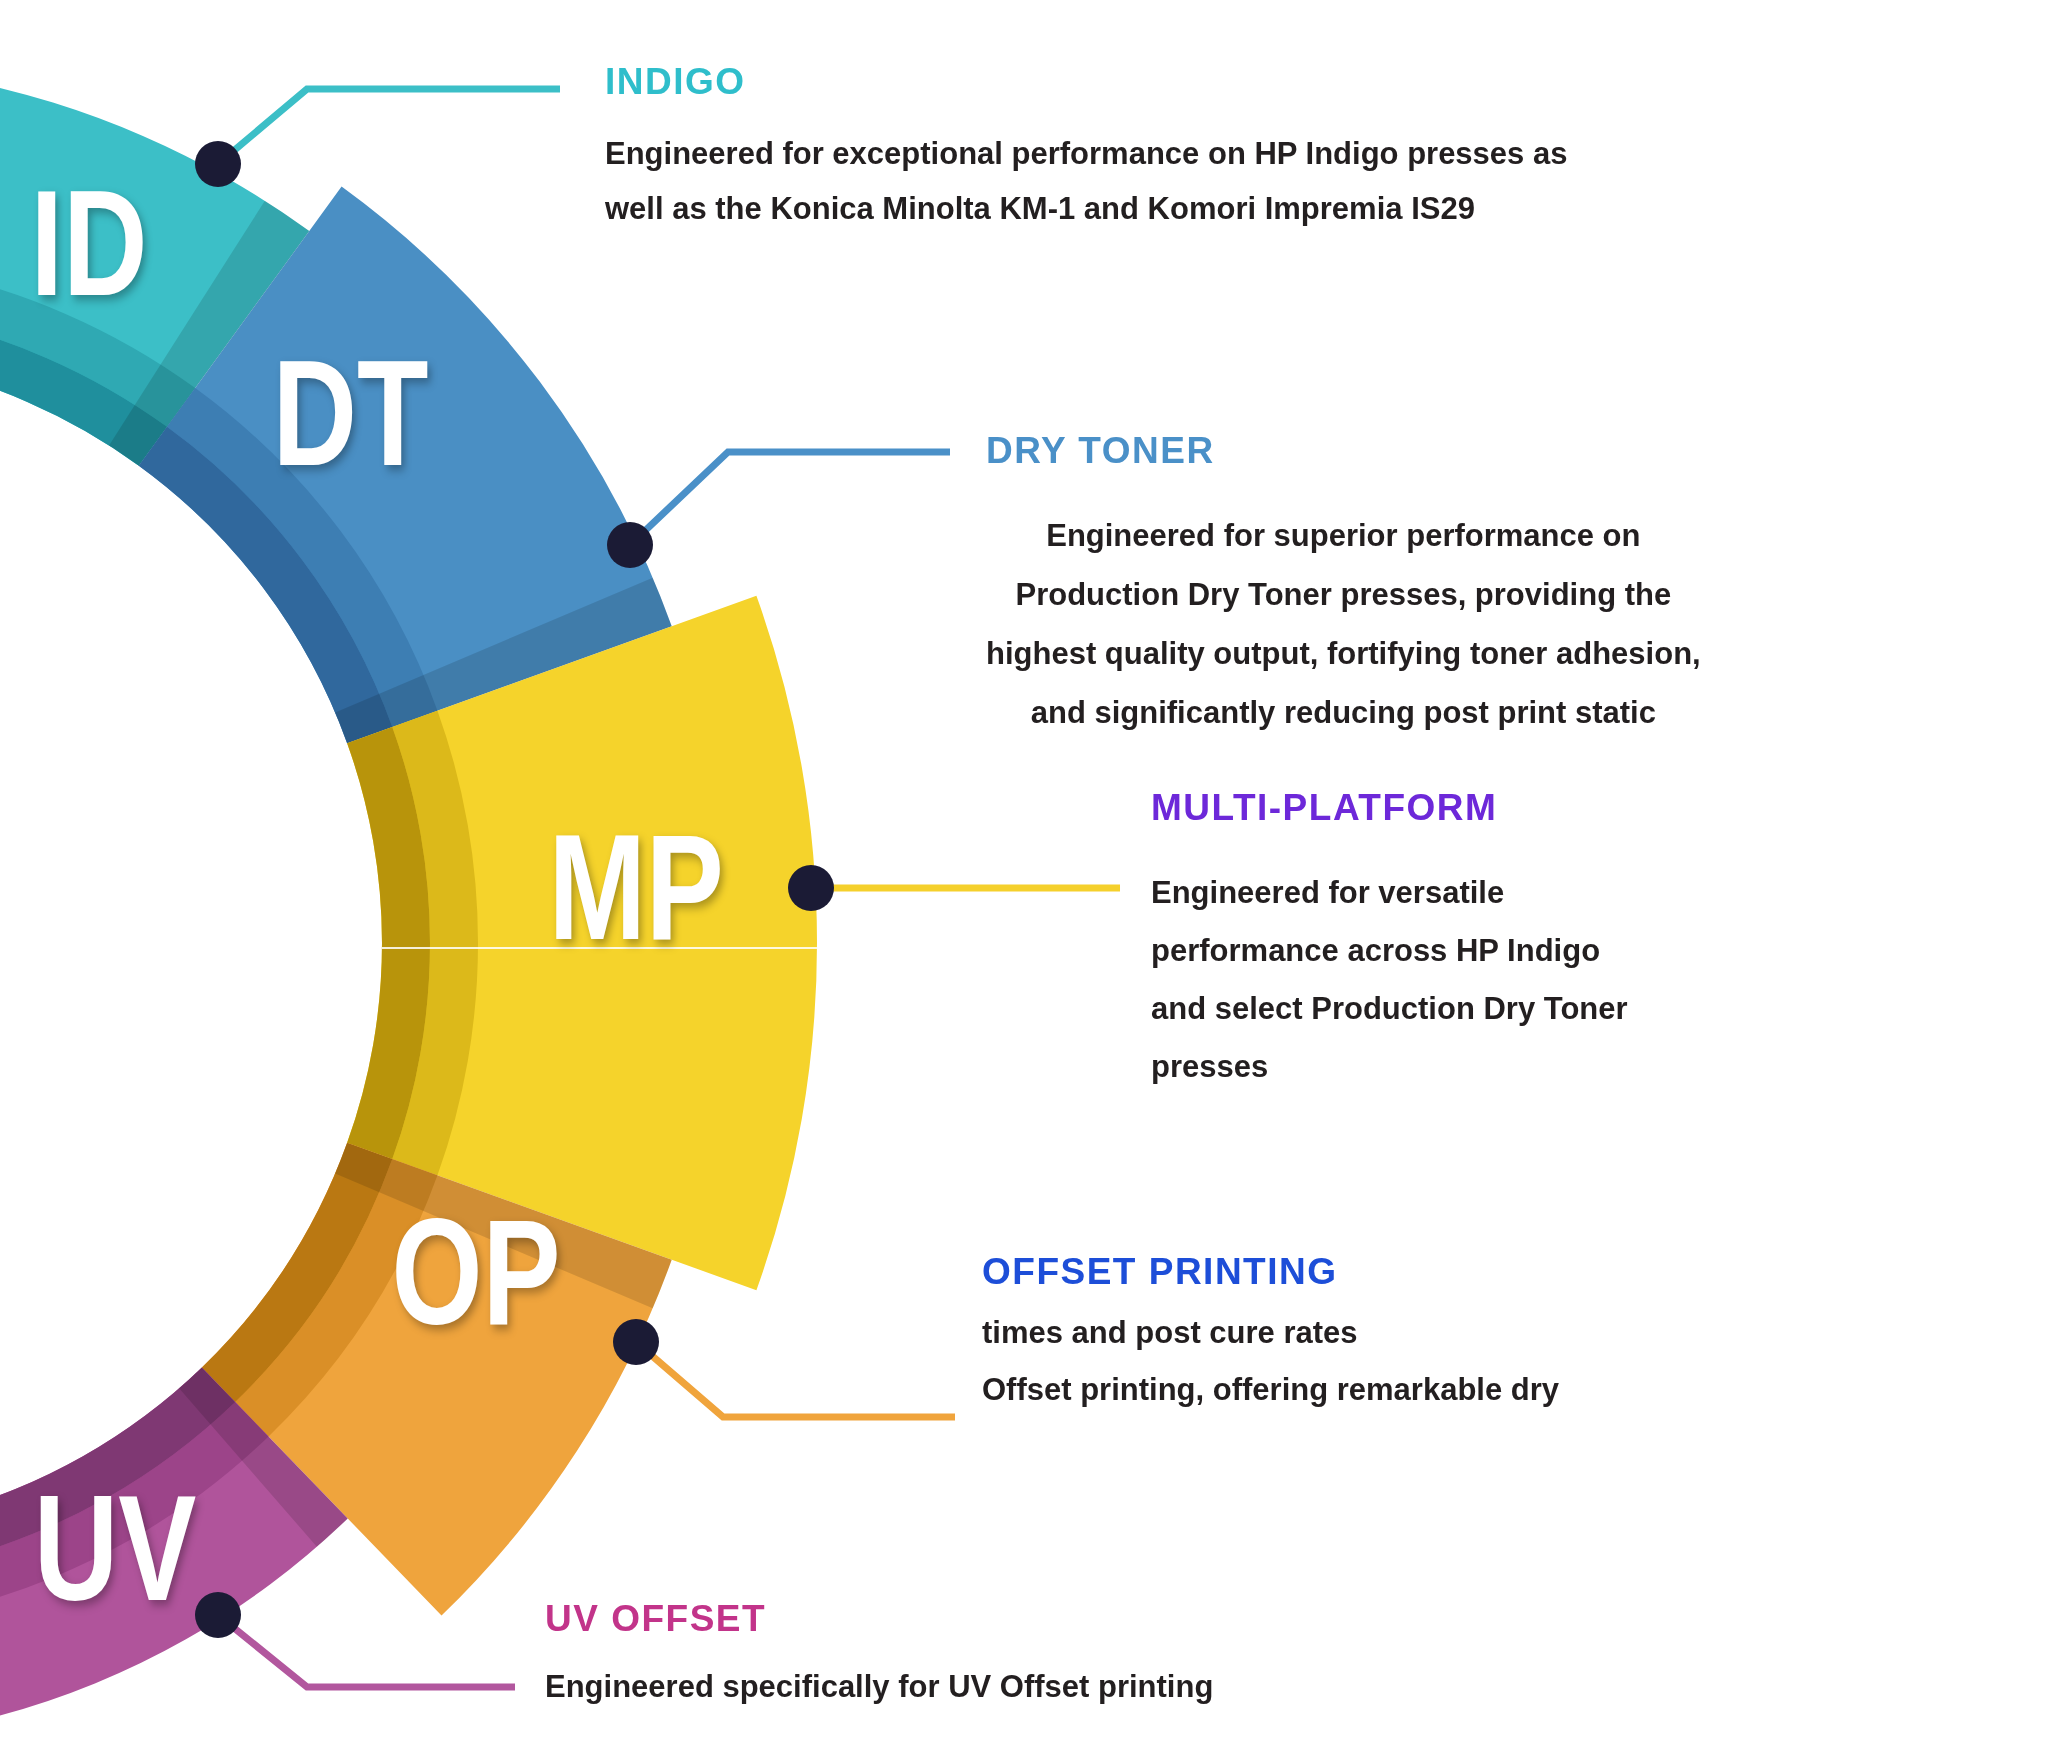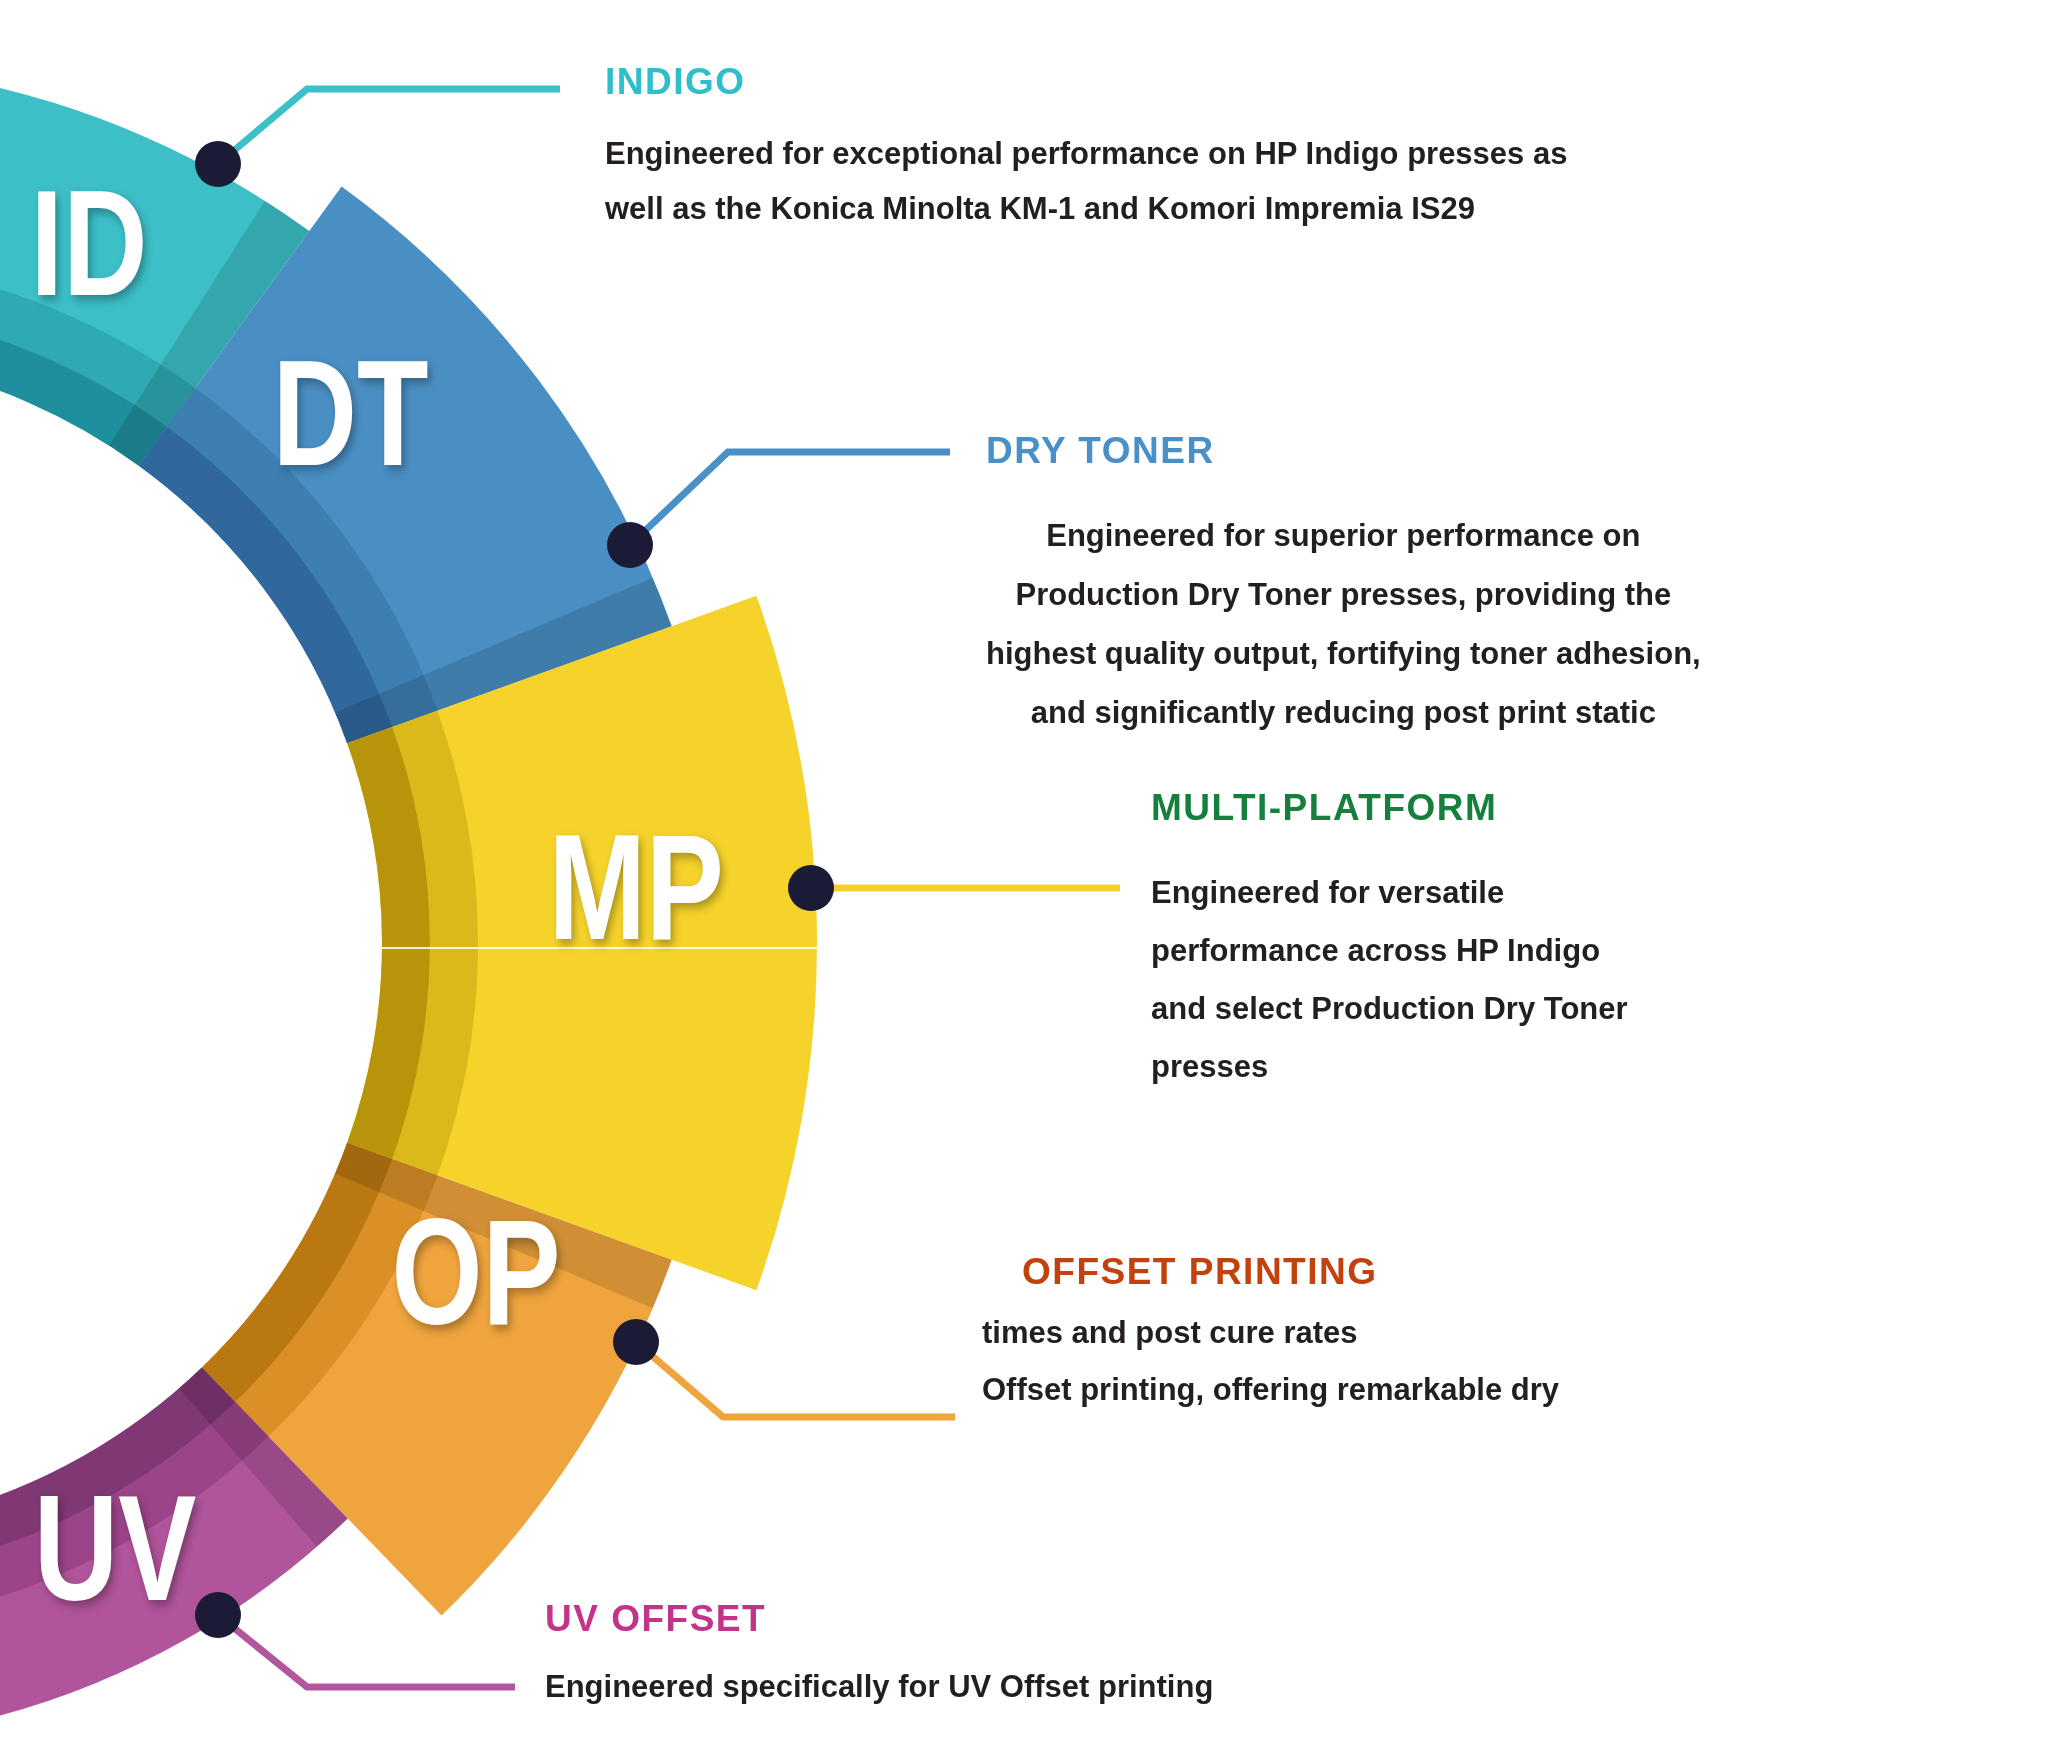--- a/index.html
+++ b/index.html
@@ -92,31 +92,31 @@
     <div class="block-heading" id="head-1" style="color: rgb(74, 144, 200);">DRY TONER</div>
     <div class="block-body" id="body-1" style="top: 75px; text-align: center;">
       <div class="block-line" style="line-height: 59px;">Engineered for superior performance on</div>
       <div class="block-line" style="line-height: 59px;">Production Dry Toner presses, providing the</div>
       <div class="block-line" style="line-height: 59px;">highest quality output, fortifying toner adhesion,</div>
       <div class="block-line" style="line-height: 59px;">and significantly reducing post print static</div>
     </div>
   </div>
 
   <div class="label-block" id="block-2" style="left: 1151px; top: 788px;">
-    <div class="block-heading" id="head-2" style="color: #15803d;">MULTI-PLATFORM</div>
+    <div class="block-heading" id="head-2" style="color: #6d28d9;">MULTI-PLATFORM</div>
     <div class="block-body" id="body-2" style="top: 76px;">
       <div class="block-line" style="line-height: 58px;">Engineered for versatile</div>
       <div class="block-line" style="line-height: 58px;">performance across HP Indigo</div>
       <div class="block-line" style="line-height: 58px;">and select Production Dry Toner</div>
       <div class="block-line" style="line-height: 58px;">presses</div>
     </div>
   </div>
 
   <div class="label-block" id="block-3" style="left: 982px; top: 1252px;">
-    <div class="block-heading" id="head-3" style="color: #c2410c; margin-left: 40px;">OFFSET PRINTING</div>
+    <div class="block-heading" id="head-3" style="color: #1d4ed8;">OFFSET PRINTING</div>
     <div class="block-body" id="body-3" style="top: 52px;">
       <div class="block-line" style="line-height: 57px;">times and post cure rates</div>
       <div class="block-line" style="line-height: 57px;">Offset printing, offering remarkable dry</div>
     </div>
   </div>
 
   <div class="label-block" id="block-4" style="left: 545px; top: 1599px;">
     <div class="block-heading" id="head-4" style="color: rgb(194, 52, 138);">UV OFFSET</div>
     <div class="block-body" id="body-4" style="top: 59px;">
       <div class="block-line" style="line-height: 57px;">Engineered specifically for UV Offset printing</div>

